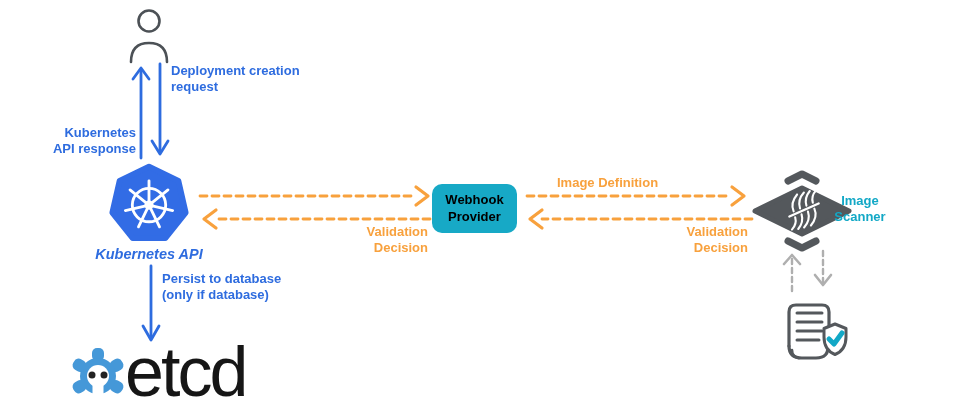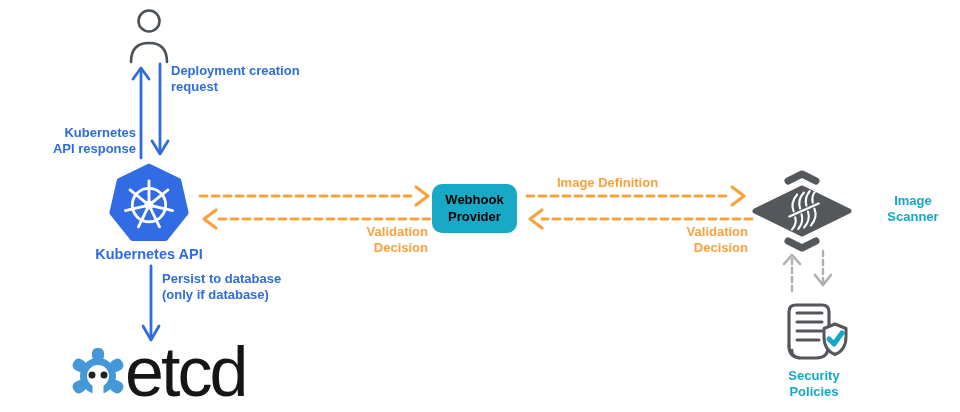--- a/index.html
+++ b/index.html
@@ -11,21 +11,21 @@
   *{margin:0;padding:0;box-sizing:border-box}
   body{background:#fff;font-family:"Liberation Sans",sans-serif;}
   .stage{position:relative;width:960px;height:412px;background:#fff;overflow:hidden;}
   .abs{position:absolute;}
   .lbl{position:absolute;font-weight:bold;font-size:13px;line-height:1.2;white-space:pre-line;}
   .lbl.blue{color:var(--blue);}
   .lbl.orange{color:var(--orange);padding-left:30px;}
   .lbl.teal{color:var(--teal-text);}
   .t-right{text-align:right;}
   .t-center{text-align:center;}
-  .k8s-lbl{font-size:14.5px;}
+  .k8s-lbl{font-size:14.5px;font-style:italic;}
   .webhook-box{
     position:absolute;left:432px;top:184px;width:85px;height:49px;
     background:var(--teal-box);border-radius:10px;color:#000000;font-weight:bold;
     font-size:13px;line-height:1.25;display:flex;align-items:center;justify-content:center;
     text-align:center;white-space:pre-line;
   }
   .etcd-word{position:absolute;left:125px;top:337px;font-size:70px;line-height:1;
     letter-spacing:-3px;color:var(--ink);font-weight:normal;}
   
   svg{display:block;overflow:visible;}
@@ -117,21 +117,21 @@
       <path d="M-4 3 q-1 8 -9 12" stroke-width="2.1"></path>
       <path d="M3 3 q-1 9 -10 13" stroke-width="2.1"></path>
       <path d="M10 3 q0 9 -10 14" stroke-width="2.1"></path>
       <path d="M11 -3 q1 -7 8 -10" stroke-width="2.1"></path>
       <path d="M4 -3 q1 -8 9 -12" stroke-width="2.1"></path>
       <path d="M-3 -3 q1 -9 10 -13" stroke-width="2.1"></path>
       <path d="M-10 -3 q0 -9 10 -14" stroke-width="2.1"></path>
     </g>
   </svg>
 
-  <div class="lbl teal t-center" style="left:880px;top:193px;width:66px">Image
+  <div class="lbl teal t-center" style="left:827px;top:193px;width:66px">Image
 Scanner</div>
 
   <svg class="abs" style="left:779px;top:249px" width="56" height="46" viewBox="0 0 56 46">
     <line class="ln st-lgray dash-sm" x1="13" y1="42" x2="13" y2="9" stroke-width="2.4"></line>
     <polyline class="ln st-lgray" points="5,15 13,6 21,15" stroke-width="2.6"></polyline>
     <line class="ln st-lgray dash-sm" x1="44" y1="2" x2="44" y2="33" stroke-width="2.4"></line>
     <polyline class="ln st-lgray" points="36,26 44,36 52,26" stroke-width="2.6"></polyline>
   </svg>
 
   <svg class="abs" style="left:777px;top:296px" width="74" height="72" viewBox="0 0 74 72">
@@ -143,22 +143,20 @@
       <line x1="20" y1="26" x2="45" y2="26"></line>
       <line x1="20" y1="35" x2="45" y2="35"></line>
       <line x1="20" y1="44" x2="42" y2="44"></line>
     </g>
     <g>
       <path class="ln st-dark f-white" d="M58 28 l11 4.5 v8.5 q0 13 -11 17.5 q-11 -4.5 -11 -17.5 v-8.5 z" stroke-width="3"></path>
       <polyline class="ln st-teal" points="52,43 57,48 65,37" stroke-width="5"></polyline>
     </g>
   </svg>
 
-  <div class="lbl teal t-center" style="left:772px;top:368px;width:84px">Security
-Policies</div>
 
   <svg class="abs" style="left:136px;top:264px" width="30" height="82" viewBox="0 0 30 82">
     <line class="ln st-blue" x1="15" y1="2" x2="15" y2="72" stroke-width="2.8"></line>
     <polyline class="ln st-blue" points="7,62 15,76 23,62" stroke-width="2.8"></polyline>
   </svg>
 
   <div class="lbl blue" style="left:162px;top:271px">Persist to database
 (only if database)</div>
 
   <svg class="abs" style="left:70px;top:345px" width="56" height="64" viewBox="0 0 56 64">

